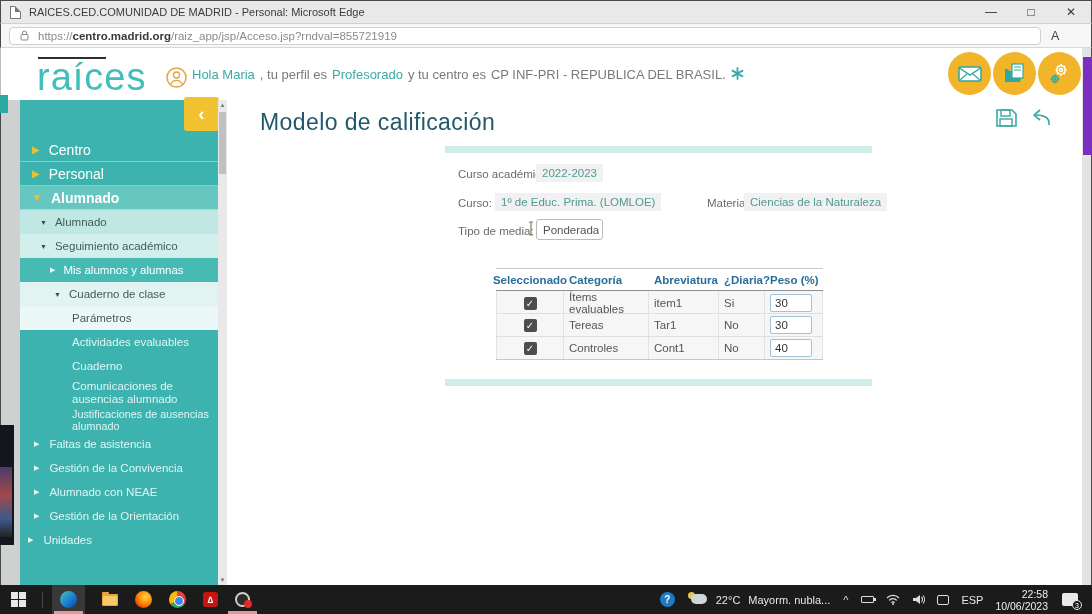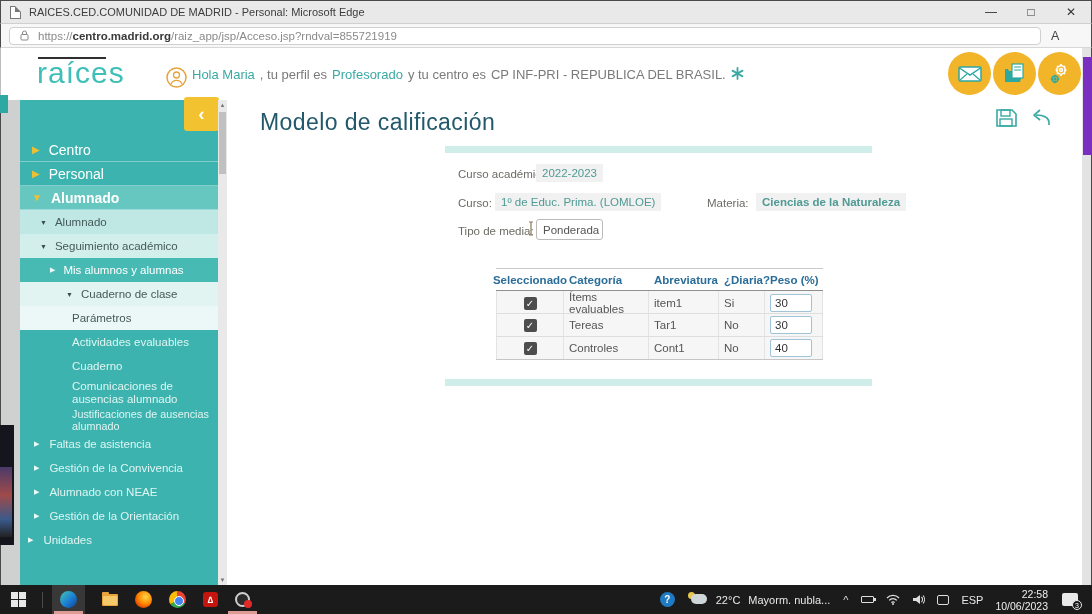--- a/index.html
+++ b/index.html
@@ -14,21 +14,21 @@
   .titlebar .ttl { font-size:11px; color:#3c3c3c; margin-left:8px; flex:1; white-space:nowrap; }
   .wbtns { display:flex; height:100%; }
   .wbtn { width:40px; height:100%; display:flex; align-items:center; justify-content:center; font-size:12px; color:#333; }
   .urlbar { left:0; top:24px; width:1092px; height:24px; background:#f7f7f7; border-left:1px solid #4a4a4a; border-right:1px solid #4a4a4a; border-bottom:1px solid #d7d7d7; display:flex; align-items:center; }
   .urlfield { margin-left:8px; width:1032px; height:18px; background:#fff; border:1px solid #d0d0d0; border-radius:4px; display:flex; align-items:center; font-size:11.5px; color:#8a8a8a; }
   .urlfield .host { color:#3a3a3a; font-weight:bold; }
   .readaloud { margin-left:10px; font-size:12.5px; color:#444; }
 
   
   .appheader { left:0; top:48px; width:1092px; height:52px; background:#ffffff; border-left:1px solid #bdbdbd; border-right:1px solid #bdbdbd; }
-  .logo { position:absolute; left:36px; top:8px; font-size:30px; color:#3fbfb8; letter-spacing:1px; }
+  .logo { position:absolute; left:36px; top:8px; font-size:38px; color:#3fbfb8; letter-spacing:1px; }
   .logo-line { position:absolute; left:37px; top:9px; width:68px; height:2px; background:#2f2f2f; }
   .greet { position:absolute; left:165px; top:19px; display:flex; align-items:flex-start; font-size:13px; color:#7a7a7a; gap:5px; white-space:nowrap; }
   .greet .teal { color:#3aa9a4; }
   .round-ic { position:absolute; top:4px; width:43px; height:43px; border-radius:50%; background:#f2b429; display:flex; align-items:center; justify-content:center; }
 
   
   .left-margin { left:0; top:100px; width:20px; height:485px; background:#cfd1d1; border-left:1px solid #4a4a4a; }
   .right-margin { left:1082px; top:48px; width:10px; height:537px; background:#e3e3e3; border-right:1px solid #4a4a4a; }
   .teal-block { left:0; top:95px; width:8px; height:18px; background:#2da8a2; }
   .purple-strip { left:1083px; top:57px; width:9px; height:98px; background:#7a2fc0; }
@@ -41,21 +41,21 @@
   .menu { position:absolute; left:0; top:38px; width:100%; }
   .mi { display:flex; align-items:center; cursor:default; }
   .mi .arr { flex:0 0 auto; text-align:center; }
   .mi-top { height:24px; font-size:14px; color:#fff; border-bottom:1px solid rgba(255,255,255,.35); padding-left:12px; gap:9px; }
   .mi-top .arr { color:#f0c030; font-size:10px; }
   .mi-top.open { background:#66c6c0; font-weight:bold; }
   .mi-sub { height:24px; font-size:11.5px; }
   .mi-l2 { background:#bfe7e4; color:#445a59; padding-left:20px; gap:8px; }
   .mi-l2.alt { background:#d3efec; }
   .mi-l2 .arr, .mi-l3 .arr { color:#39504f; font-size:8px; }
-  .mi-l3 { background:#e2f4f2; color:#445a59; padding-left:46px; gap:8px; }
+  .mi-l3 { background:#e2f4f2; color:#445a59; padding-left:34px; gap:8px; }
   .mi-l3sel { background:#48bab4; color:#fff; padding-left:30px; gap:8px; }
   .mi-l3sel .arr { color:#eef9f8; font-size:8px; }
   .mi-l4 { background:#ecf8f7; color:#445a59; padding-left:52px; }
   .mi-l4t { background:#3cb3ae; color:#dff5f3; padding-left:52px; }
   .mi-l4t.twol { height:30px; line-height:13px; padding-right:8px; }
   .mi-l2t { background:#3cb3ae; color:#dff5f3; padding-left:14px; gap:10px; }
   .mi-l2t .arr { color:#eef9f8; font-size:8px; }
   .mi-l1t { background:#3cb3ae; color:#dff5f3; padding-left:8px; gap:10px; }
   .mi-l1t .arr { color:#eef9f8; font-size:8px; }
   .sb-scroll { left:218px; top:100px; width:9px; height:485px; background:#e9e9e9; }
@@ -296,21 +296,21 @@
 
   <div class="tealbar bar1"></div>
   <div class="tealbar bar2"></div>
 
   <div class="flabel" style="left:231px; top:68px;">Curso académico:</div>
   <div class="chip" style="left:309px; top:64px;">2022-2023</div>
 
   <div class="flabel" style="left:231px; top:97px;">Curso:</div>
   <div class="chip" style="left:268px; top:93px;">1º de Educ. Prima. (LOMLOE)</div>
   <div class="flabel" style="left:480px; top:97px;">Materia:</div>
-  <div class="chip" style="left:529px; top:93px;font-weight:bold;">Ciencias de la Naturaleza</div>
+  <div class="chip" style="left:517px; top:93px;">Ciencias de la Naturaleza</div>
 
   <div class="flabel" style="left:231px; top:125px;">Tipo de media:</div>
   <svg class="ibeam" width="8" height="15" viewBox="0 0 8 15">
     <path d="M2 1 h4 M4 1 v13 M2 14 h4" stroke="#8a7a55" stroke-width="1.2" fill="none"></path>
   </svg>
   <div class="dropdown">
     <span>Ponderada</span>
     <svg width="11" height="7" viewBox="0 0 11 7">
         <path d="M1 1 L5.5 5.5 L10 1" fill="none" stroke="#3aa9a4" stroke-width="2"></path>
       </svg>

